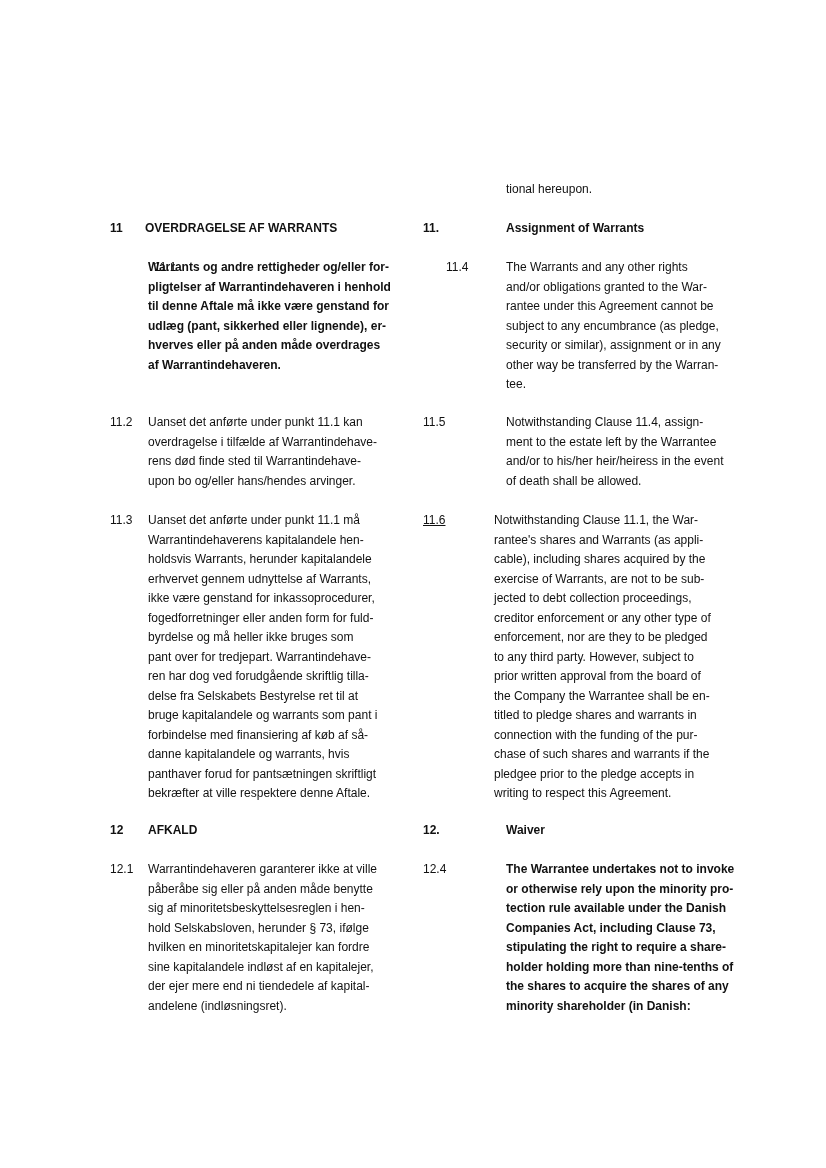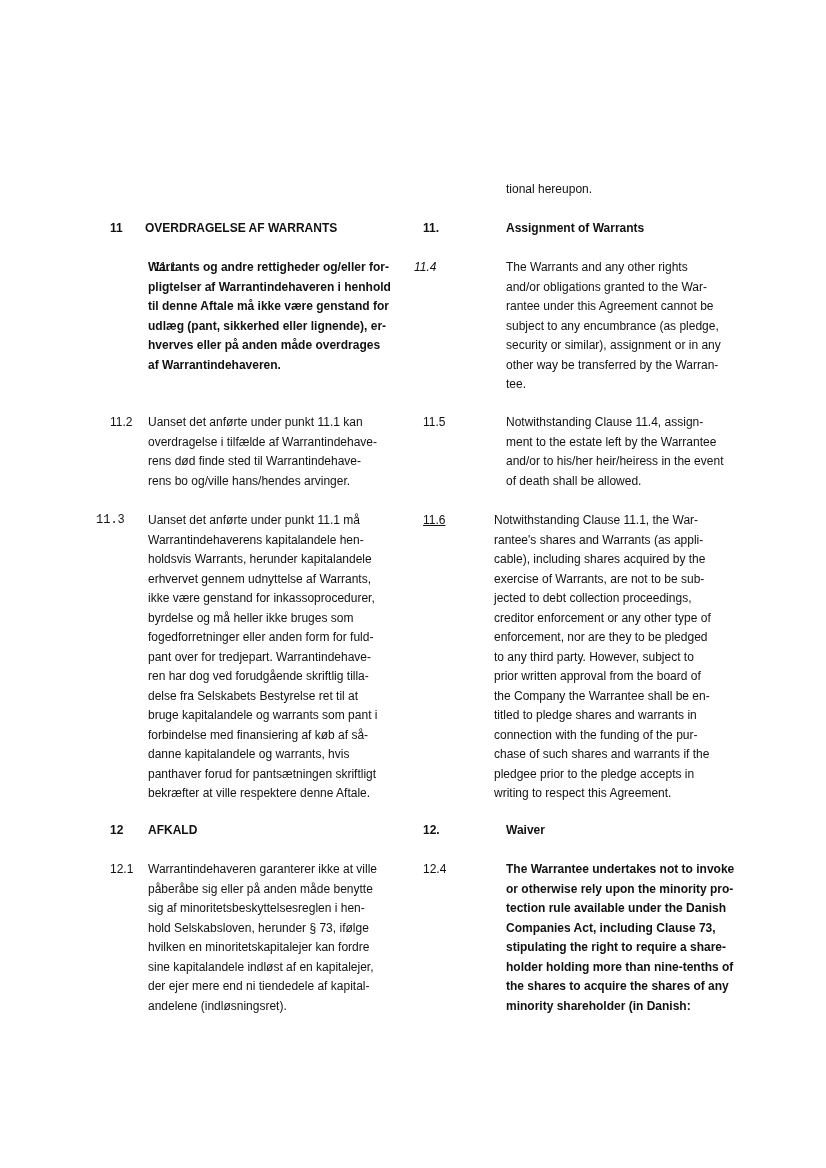--- a/index.html
+++ b/index.html
@@ -35,62 +35,62 @@
       <span>Warrants og andre rettigheder og/eller for-</span>
       <span>pligtelser af Warrantindehaveren i henhold</span>
       <span>til denne Aftale må ikke være genstand for</span>
       <span>udlæg (pant, sikkerhed eller lignende), er-</span>
       <span>hverves eller på anden måde overdrages</span>
       <span>af Warrantindehaveren.</span>
     </div>
   </div>
 
   <div class="blk" style="left:0; top:258px;">
-    <span class="num" style="left:414px;font-style:italic;">11.4</span>
+    <span class="num" style="left:446px;">11.4</span>
     <div class="txt" style="left:506px;">
       <span>The Warrants and any other rights</span>
       <span>and/or obligations granted to the War-</span>
       <span>rantee under this Agreement cannot be</span>
       <span>subject to any encumbrance (as pledge,</span>
       <span>security or similar), assignment or in any</span>
       <span>other way be transferred by the Warran-</span>
       <span>tee.</span>
     </div>
   </div>
 
   <div class="blk" style="left:0; top:413px;">
     <span class="num" style="left:110px;">11.2</span>
     <div class="txt" style="left:148px;">
       <span>Uanset det anførte under punkt 11.1 kan</span>
       <span>overdragelse i tilfælde af Warrantindehave-</span>
       <span>rens død finde sted til Warrantindehave-</span>
-      <span>rens bo og/ville hans/hendes arvinger.</span>
+      <span>upon bo og/eller hans/hendes arvinger.</span>
     </div>
   </div>
 
   <div class="blk" style="left:0; top:413px;">
     <span class="num" style="left:423px;">11.5</span>
     <div class="txt" style="left:506px;">
       <span>Notwithstanding Clause 11.4, assign-</span>
       <span>ment to the estate left by the Warrantee</span>
       <span>and/or to his/her heir/heiress in the event</span>
       <span>of death shall be allowed.</span>
     </div>
   </div>
 
   <div class="blk" style="left:0; top:511px;">
-    <span class="num" style="left:96px;font-family:Liberation Mono, monospace;">11.3</span>
+    <span class="num" style="left:110px;">11.3</span>
     <div class="txt" style="left:148px;">
       <span>Uanset det anførte under punkt 11.1 må</span>
       <span>Warrantindehaverens kapitalandele hen-</span>
       <span>holdsvis Warrants, herunder kapitalandele</span>
       <span>erhvervet gennem udnyttelse af Warrants,</span>
       <span>ikke være genstand for inkassoprocedurer,</span>
+      <span>fogedforretninger eller anden form for fuld-</span>
       <span>byrdelse og må heller ikke bruges som</span>
-      <span>fogedforretninger eller anden form for fuld-</span>
       <span>pant over for tredjepart. Warrantindehave-</span>
       <span>ren har dog ved forudgående skriftlig tilla-</span>
       <span>delse fra Selskabets Bestyrelse ret til at</span>
       <span>bruge kapitalandele og warrants som pant i</span>
       <span>forbindelse med finansiering af  køb af  så-</span>
       <span>danne kapitalandele og warrants, hvis</span>
       <span>panthaver forud for pantsætningen skriftligt</span>
       <span>bekræfter at ville respektere denne Aftale.</span>
     </div>
   </div>

